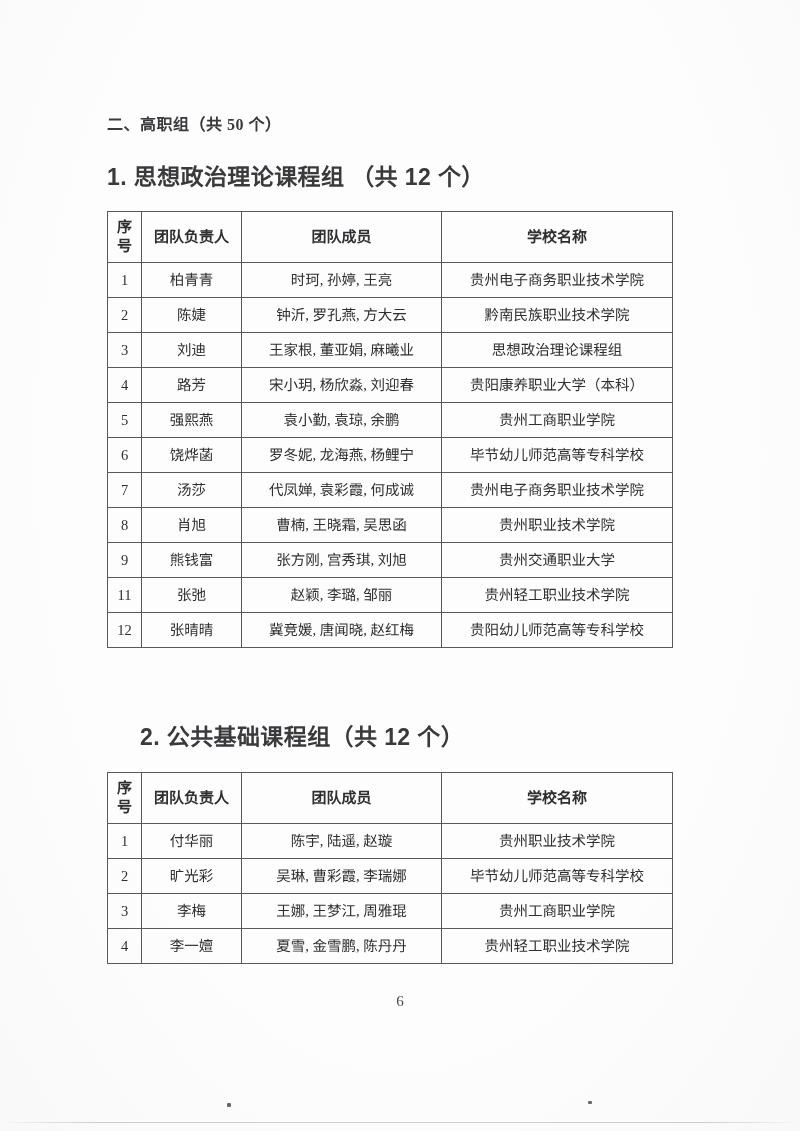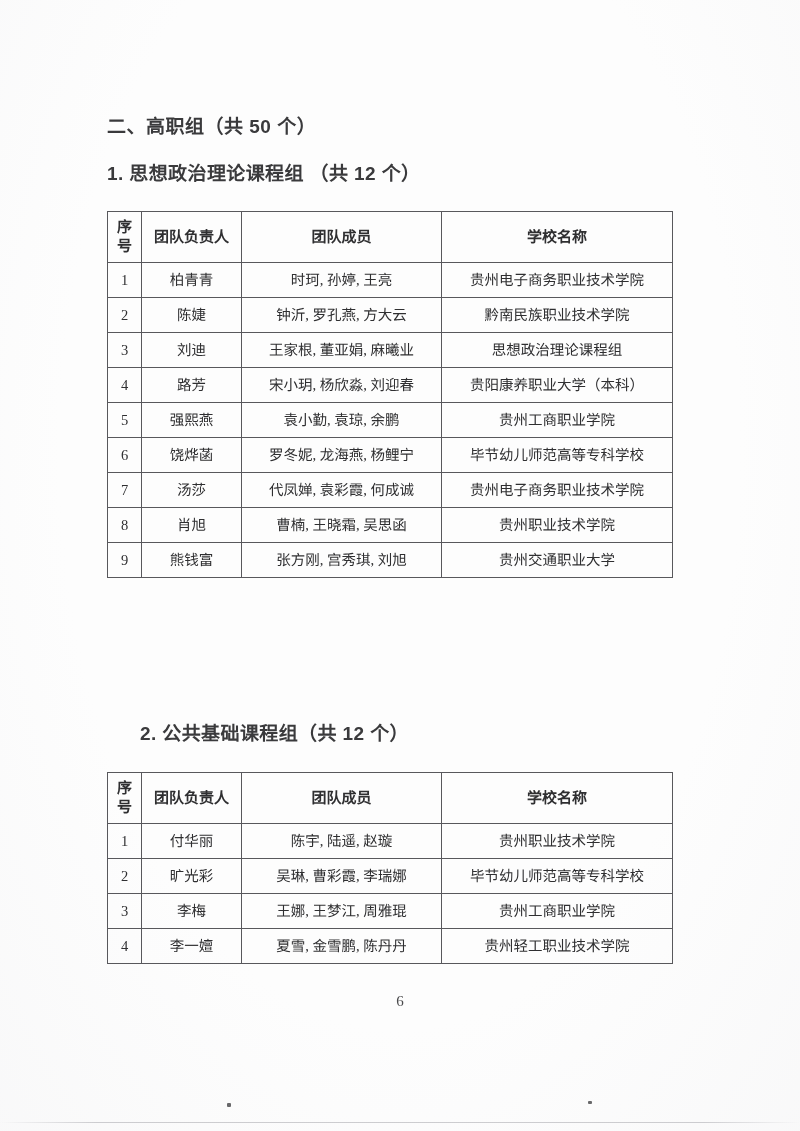--- a/index.html
+++ b/index.html
@@ -35,33 +35,33 @@
     left: 0;
     top: 0;
     width: 800px;
   }
 
   
   .heading-major {
     position: absolute;
     left: 107px;
     top: 111px;
-    font-family: Liberation Sans, sans-serif;
+    font-family: Liberation Serif, serif;
     font-weight: bold;
-    font-size: 19px;
+    font-size: 16px;
     letter-spacing: 0.5px;
     color: #3a3a3c;
     white-space: nowrap;
   }
   .heading-sub {
     position: absolute;
     left: 107px;
     font-family: "Liberation Sans", "DejaVu Sans", sans-serif;
     font-weight: bold;
-    font-size: 19px;
+    font-size: 23px;
     letter-spacing: 0.4px;
     color: #3a3a3c;
     white-space: nowrap;
   }
   #sec1-heading { top: 158px; }
   #sec2-heading { top: 718px; margin-left: 33px; }
 
   
   .doc-table {
     position: absolute;
@@ -222,20 +222,32 @@
           <td>肖旭</td>
           <td>曹楠, 王晓霜, 吴思函</td>
           <td>贵州职业技术学院</td>
         </tr>
         <tr>
           <td class="cell-seq">9</td>
           <td>熊钱富</td>
           <td>张方刚, 宫秀琪, 刘旭</td>
           <td>贵州交通职业大学</td>
         </tr>
+        <tr>
+          <td class="cell-seq">11</td>
+          <td>张弛</td>
+          <td>赵颖, 李璐, 邹丽</td>
+          <td>贵州轻工职业技术学院</td>
+        </tr>
+        <tr>
+          <td class="cell-seq">12</td>
+          <td>张晴晴</td>
+          <td>冀竞媛, 唐闻晓, 赵红梅</td>
+          <td>贵阳幼儿师范高等专科学校</td>
+        </tr>
       </tbody>
     </table>
 
     <div class="heading-sub" id="sec2-heading">2. 公共基础课程组（共 12 个）</div>
 
     <table class="doc-table" id="table-2">
       <colgroup>
         <col class="col-seq">
           <col class="col-lead">
           <col class="col-mem">

